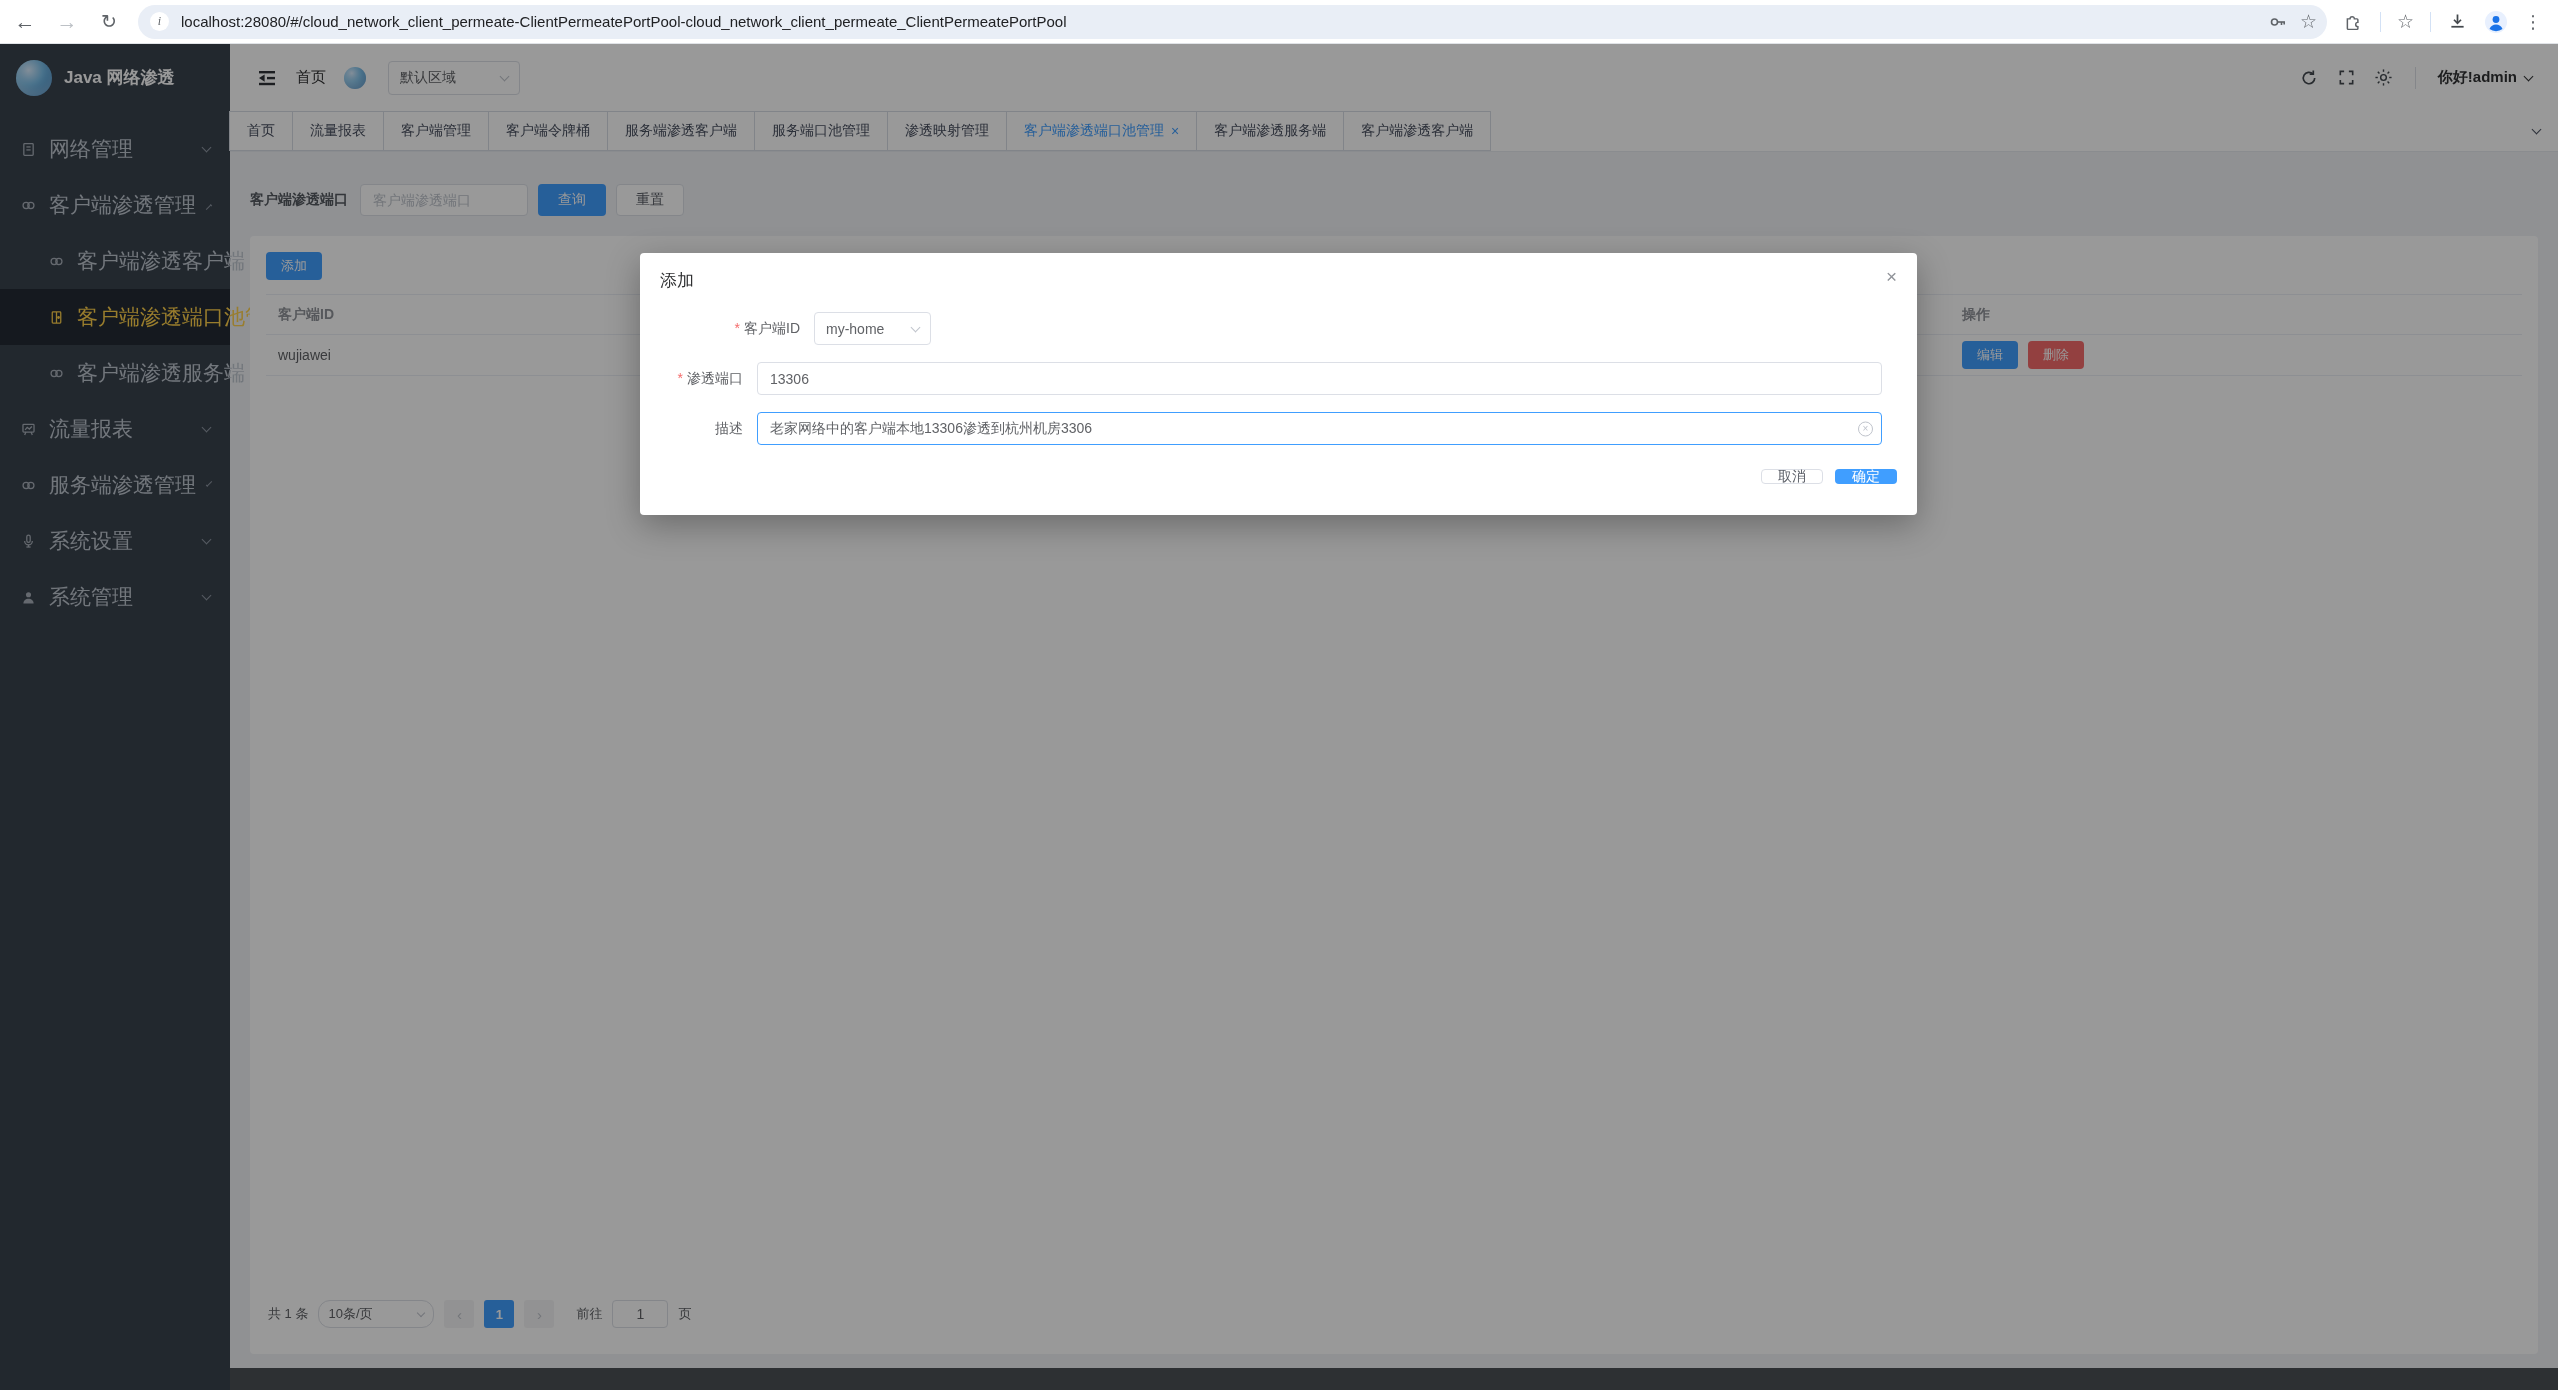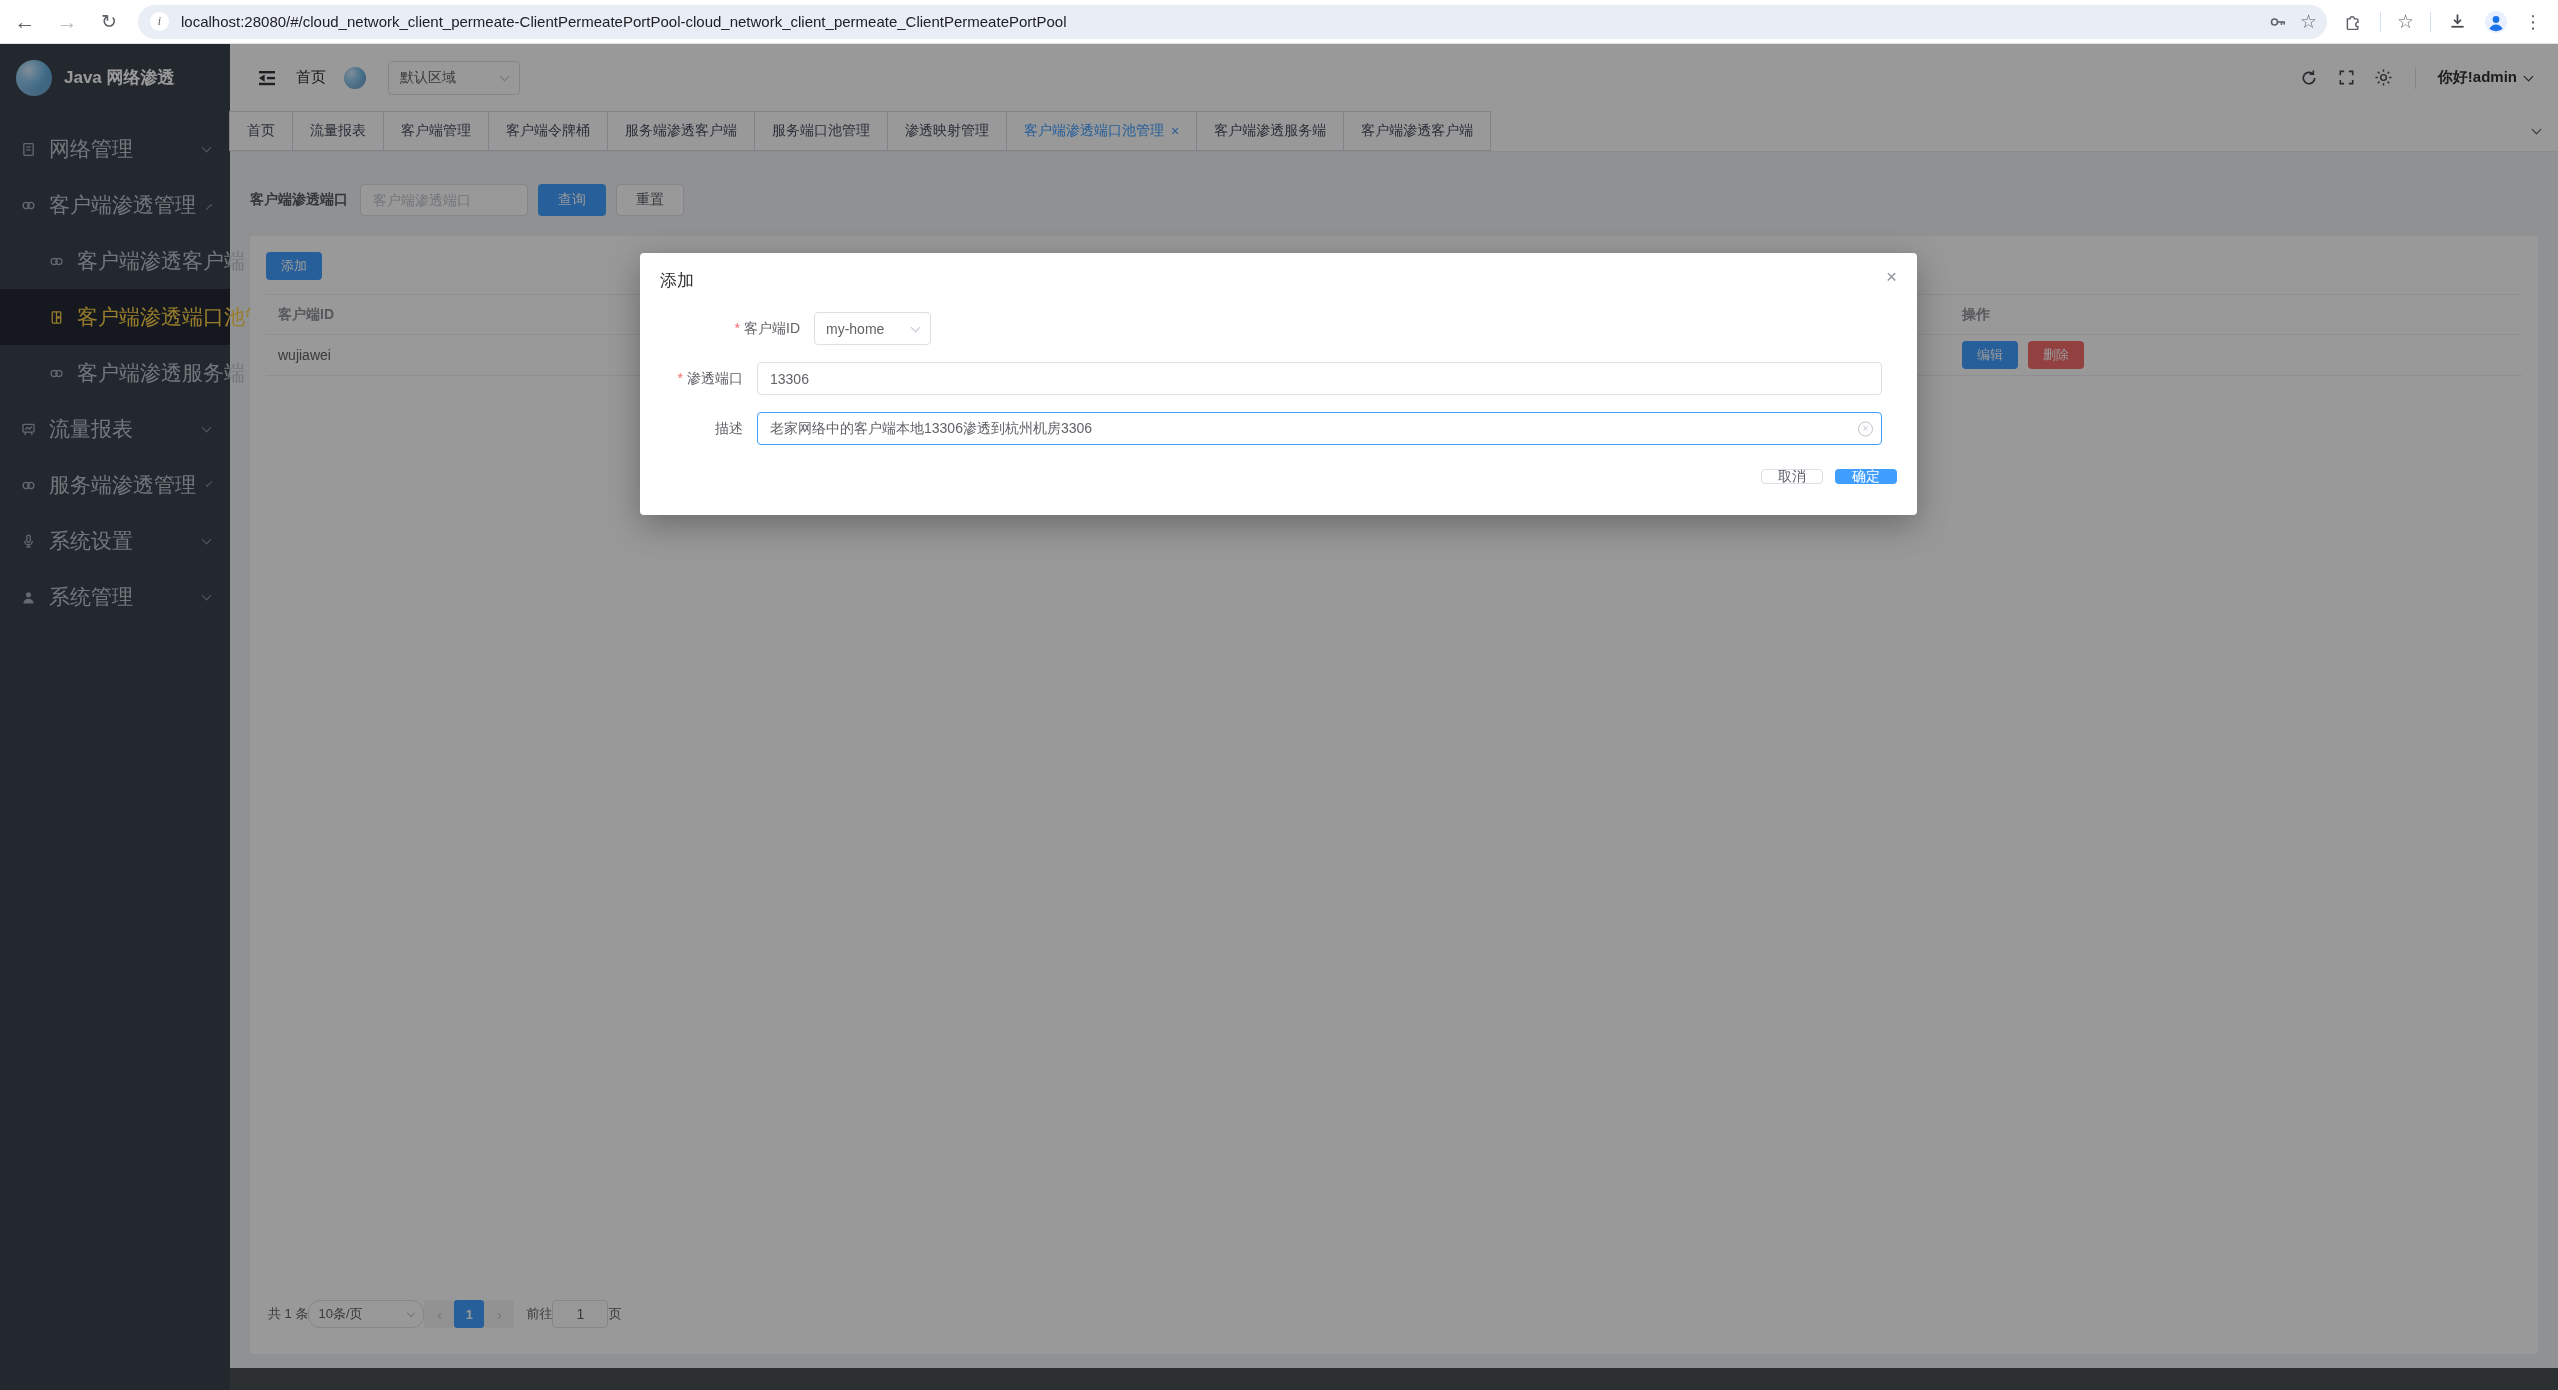--- a/index.html
+++ b/index.html
@@ -67,21 +67,21 @@
   .btn.small { height:28px; padding:0 14px; font-size:13px; border-radius:4px; }
 
   .card { background:#fff; border-radius:4px; flex:1; display:flex; flex-direction:column; padding:16px; margin-bottom:14px; min-height:0; }
   .table { margin-top:14px; }
   .tr { display:flex; align-items:center; height:41px; border-bottom:1px solid #ebeef5; font-size:14px; color:#606266; padding:0 12px; }
   .tr.head { border-top:1px solid #ebeef5; color:#909399; font-weight:bold; }
   .col-id { flex:1; }
   .col-op { width:548px; display:flex; gap:10px; align-items:center; }
   .tr.head .col-op { display:block; }
 
-  .pager { margin-top:auto; display:flex; align-items:center; gap:0; padding:12px 2px 10px; font-size:13px; color:#606266; }
+  .pager { margin-top:auto; display:flex; align-items:center; gap:10px; padding:12px 2px 10px; font-size:13px; color:#606266; }
   .size-select { width:116px; height:28px; border:1px solid #dcdfe6; border-radius:12px; display:flex; align-items:center; padding:0 9px; color:#606266; cursor:pointer; }
   .size-select .chev { margin-left:auto; color:#c0c4cc; width:6px; height:6px; }
   .pg-btn { width:30px; height:28px; border-radius:3px; background:#f4f4f5; color:#c0c4cc; display:flex; align-items:center; justify-content:center; font-size:15px; cursor:pointer; }
   .pg-btn.page { background:#409eff; color:#fff; font-weight:bold; font-size:13px; }
   .goto-input { width:56px; height:28px; text-align:center; }
   .bottom-strip { height:22px; background:#4b5055; }
 
   
   .overlay { position:absolute; top:44px; left:0; right:0; bottom:0; background:rgba(0,0,0,.4); z-index:10; }
   .modal { position:absolute; left:640px; top:253px; width:1277px; height:262px; background:#fff; border-radius:4px; box-shadow:0 10px 34px rgba(0,0,0,.3); z-index:20; padding:16px 20px; }

